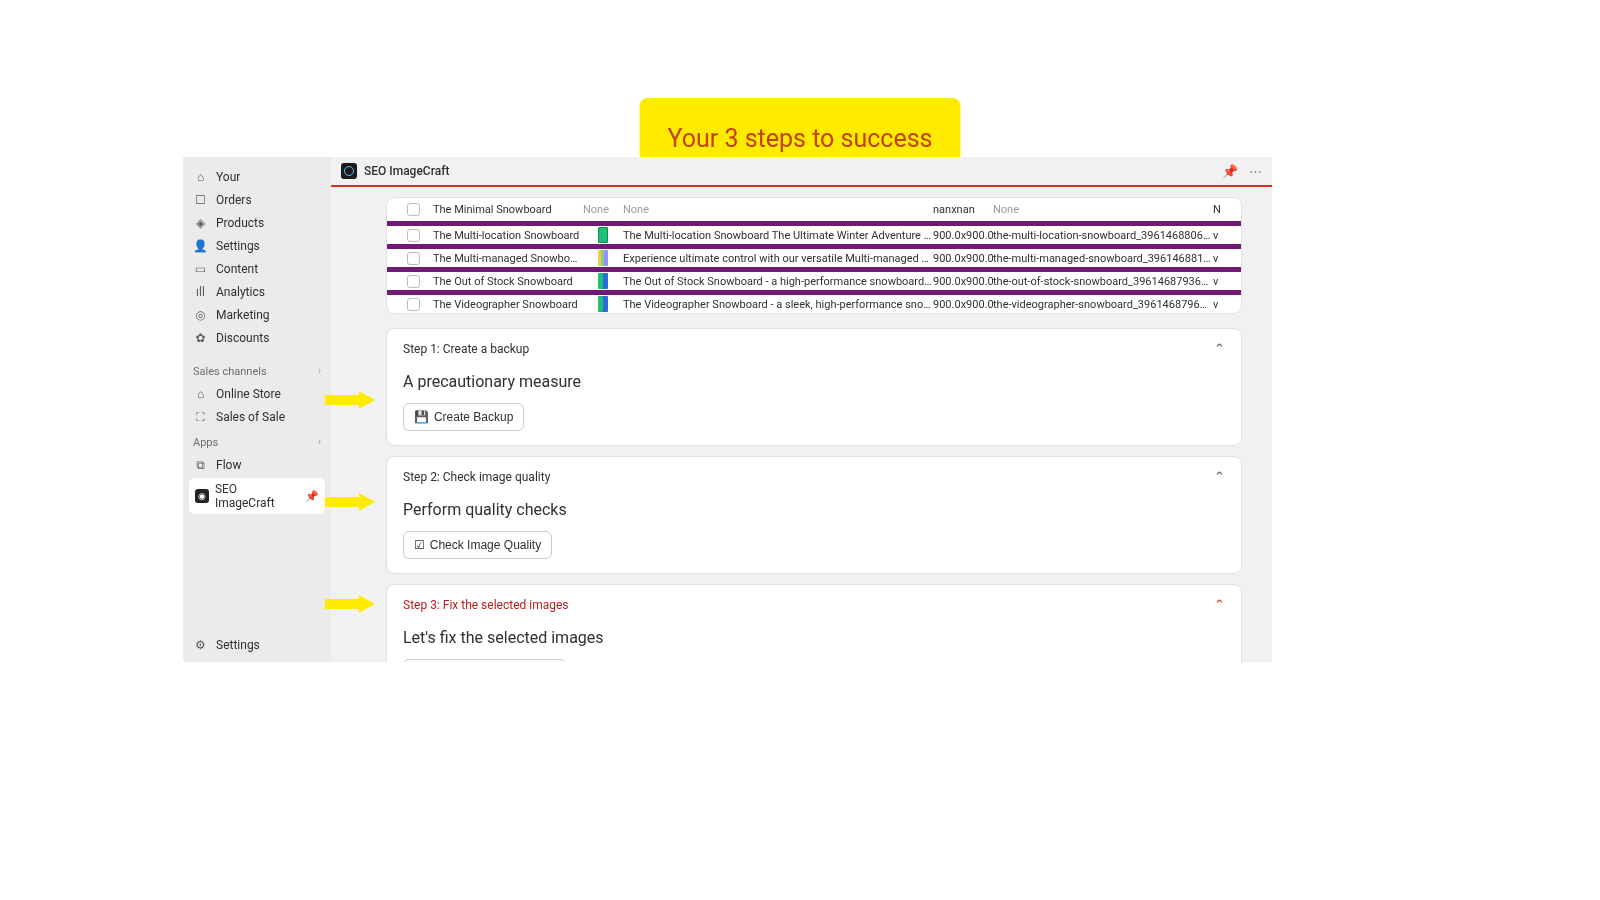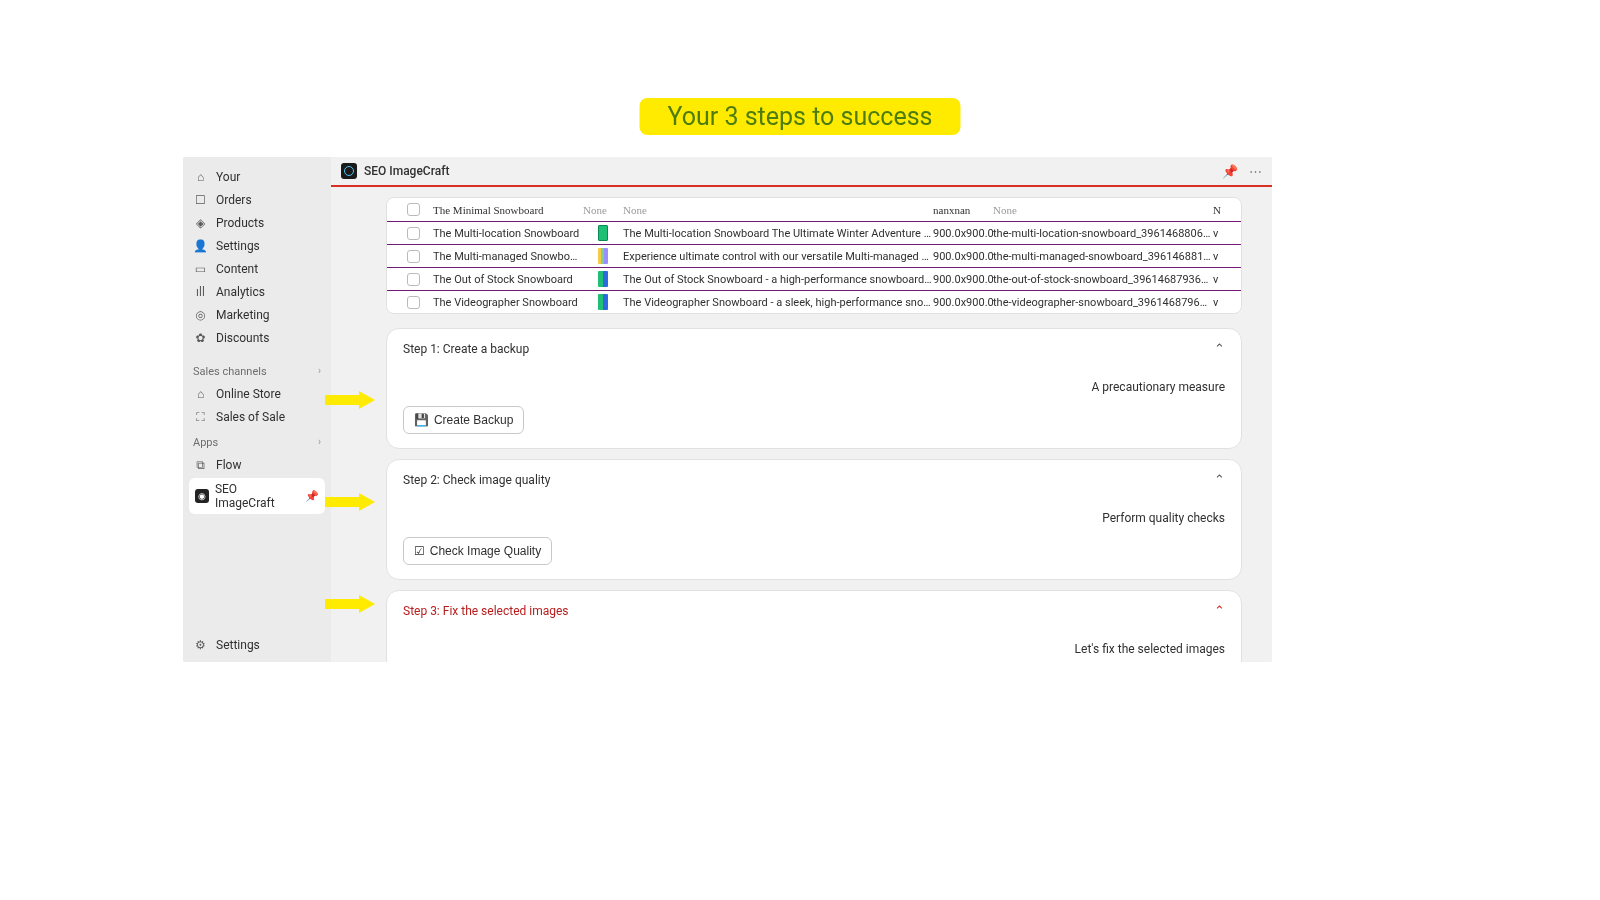--- a/index.html
+++ b/index.html
@@ -1,18 +1,18 @@
 <!DOCTYPE html>
 <html><head>
 <meta charset="utf-8">
 <style>
 * { margin: 0; padding: 0; box-sizing: border-box; }
 body { font-family: -apple-system, BlinkMacSystemFont, "Segoe UI", Roboto, sans-serif; background: #fff; width: 1600px; height: 900px; position: relative; }
 
-.banner { position: absolute; top: 98px; left: 50%; transform: translateX(-50%); background: #ffeb00; color: #4d7c0f; font-size: 25px; padding: 4px 28px; border-radius: 8px; font-weight: 400; }
+.banner { position: absolute; top: 98px; left: 50%; transform: translateX(-50%); background: #ffeb00; color: #c2410c; font-size: 25px; padding: 26px 28px; border-radius: 8px; font-weight: 400; }
 
 .app-window { position: absolute; top: 157px; left: 183px; width: 1089px; height: 505px; display: flex; background: #f1f1f1; border-radius: 2px; overflow: hidden; }
 
 .sidebar { width: 148px; background: #ebebeb; display: flex; flex-direction: column; font-size: 12px; color: #303030; }
 .nav-main { padding: 8px 0; }
 .nav-item { display: flex; align-items: center; gap: 8px; padding: 4px 10px; cursor: pointer; color: #303030; }
 .nav-icon { width: 15px; height: 15px; display: inline-flex; align-items: center; justify-content: center; font-size: 12px; color: #5c5c5c; }
 .nav-section { padding: 8px 10px 4px; font-size: 11px; color: #6d6d6d; display: flex; justify-content: space-between; align-items: flex-start; }
 .nav-section .chev { font-size: 10px; color: #9a9a9a; }
 .sidebar-spacer { flex: 1; }
@@ -27,41 +27,41 @@
 .topbar-left { display: flex; align-items: center; gap: 7px; }
 .top-logo { width: 16px; height: 16px; background: #1a1a1a; border-radius: 3px; display: inline-flex; align-items: center; justify-content: center; }
 .top-logo::after { content: ""; width: 8px; height: 8px; border: 1.5px solid #4fc3f7; border-radius: 50%; }
 .topbar-title { font-size: 12px; color: #303030; font-weight: 500; }
 .topbar-right { display: flex; align-items: center; gap: 10px; color: #6d6d6d; font-size: 13px; }
 .topbar-right span { cursor: pointer; }
 
 .content { flex: 1; padding: 10px 30px 10px 55px; overflow: auto; }
 
 .table-card { background: #fff; border: 1px solid #e1e1e1; border-radius: 8px; overflow: hidden; margin-bottom: 14px; }
-.row { display: grid; grid-template-columns: 40px 150px 40px 310px 60px 220px 14px; align-items: center; border-top: 1px solid #701a75; font-size: 11px; color: #303030; height: 23px; padding: 0 6px; }
-.row:first-child { border-top: none; font-family: Liberation Serif, serif; }
+.row { display: grid; grid-template-columns: 40px 150px 40px 310px 60px 220px 14px; align-items: center; border-top: 5px solid #701a75; font-size: 11px; color: #303030; height: 23px; padding: 0 6px; }
+.row:first-child { border-top: none; }
 .cbox { width: 13px; height: 13px; border: 1.5px solid #bbb; border-radius: 3px; margin: auto; cursor: pointer; }
 .prod-name { white-space: nowrap; overflow: hidden; text-overflow: ellipsis; }
 .thumb { width: 10px; height: 16px; border-radius: 1px; margin: auto; }
 .thumb.green { background: linear-gradient(#1fbf75,#1fbf75); border: 1px solid #0a8a52; }
 .thumb.multi { background: linear-gradient(90deg,#f7c948 30%,#7bd389 30% 60%,#9b8cff 60%); }
 .thumb.blue { background: linear-gradient(90deg,#1fbf75 50%,#2d6ae0 50%); }
 .desc { white-space: nowrap; overflow: hidden; text-overflow: ellipsis; color: #303030; }
 .dim { color: #303030; }
 .fname { white-space: nowrap; overflow: hidden; text-overflow: ellipsis; color: #303030; }
 .ext { color: #303030; }
 .none-txt { color: #9a9a9a; }
 
-.step-card { position: relative; background: #fff; border: 1px solid #e1e1e1; border-radius: 13px; padding: 12px 16px 14px; margin-bottom: 10px; }
+.step-card { position: relative; background: #fff; border: 1px solid #e1e1e1; border-radius: 8px; padding: 12px 16px 14px; margin-bottom: 10px; }
 .step-header { display: flex; justify-content: space-between; align-items: center; }
 .step-title { font-size: 12px; color: #303030; }
 .step-title.alert { color: #b91c1c; }
 .collapse { font-size: 13px; color: #5c5c5c; cursor: pointer; }
 .collapse.alert { color: #d93025; }
-.step-sub { font-size: 12px; color: #303030; margin-top: 24px; text-align: right; }
+.step-sub { font-size: 16px; color: #303030; margin-top: 16px; }
 .step-btn { margin-top: 12px; display: inline-flex; align-items: center; gap: 5px; background: #fff; border: 1px solid #c9c9c9; border-radius: 6px; padding: 6px 10px; font-size: 12px; color: #303030; cursor: pointer; }
 .btn-ico { font-size: 12px; }
 .btn-ico.green { color: #1da859; }
 
 .arrow { position: absolute; left: 325px; width: 50px; height: 18px; }
 .arrow svg { width: 100%; height: 100%; }
 .arrow.a1 { top: 391px; }
 .arrow.a2 { top: 493px; }
 .arrow.a3 { top: 595px; }
 </style>

